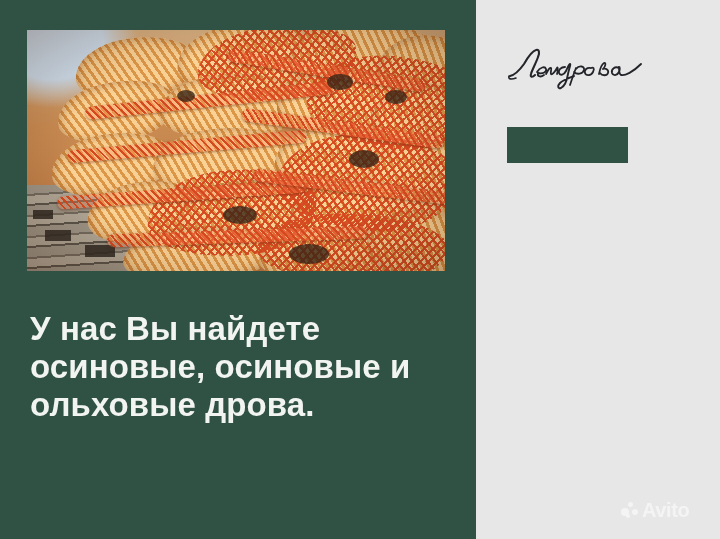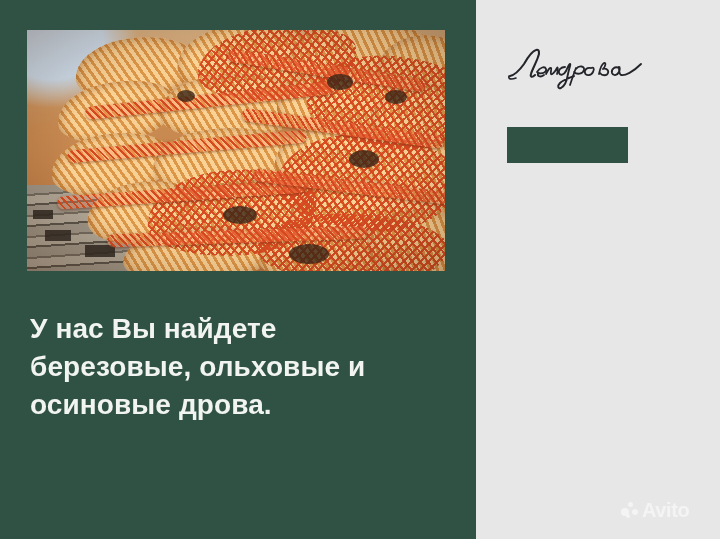--- a/index.html
+++ b/index.html
@@ -118,21 +118,21 @@
 
   
   .headline {
     position: absolute;
     left: 30px;
     top: 310px;
     width: 420px;
     color: #f2f4f2;
     font-family: "Liberation Sans", sans-serif;
     font-weight: bold;
-    font-size: 28px;
+    font-size: 33px;
     line-height: 38px;
     letter-spacing: .1px;
   }
   .headline .ln { display: block; white-space: nowrap; }
 
   
   .right-panel {
     position: absolute;
     left: 476px;
     top: 0;
@@ -248,22 +248,22 @@
         <div class="dark-hole" style="left:196px; top:176px; width:34px; height:18px;"></div>
         <div class="dark-hole" style="left:262px; top:214px; width:40px; height:20px;"></div>
         <div class="dark-hole" style="left:150px; top:60px;  width:18px; height:12px;"></div>
 
         <div class="vignette"></div>
       </div>
     </div>
 
     <div class="headline">
       <span class="ln">У нас Вы найдете</span>
-      <span class="ln">березовые, ольховые и</span>
-      <span class="ln">осиновые дрова.</span>
+      <span class="ln">осиновые, осиновые и</span>
+      <span class="ln">ольховые дрова.</span>
     </div>
   </div>
 
   <div class="right-panel">
 
     <div class="logo-wrap">
       <svg width="150" height="50" viewBox="0 0 150 50" fill="none">
         <g stroke="#23252a" stroke-linecap="round" stroke-linejoin="round" fill="none">
 
           <path d="M3 34 C8 33 12 29 17 22 C21 15 25 9 29 8 C32 7 33 10 31 15 C29 21 25 28 24 32 C23 35 25 36 28 33" stroke-width="2.1"></path>

